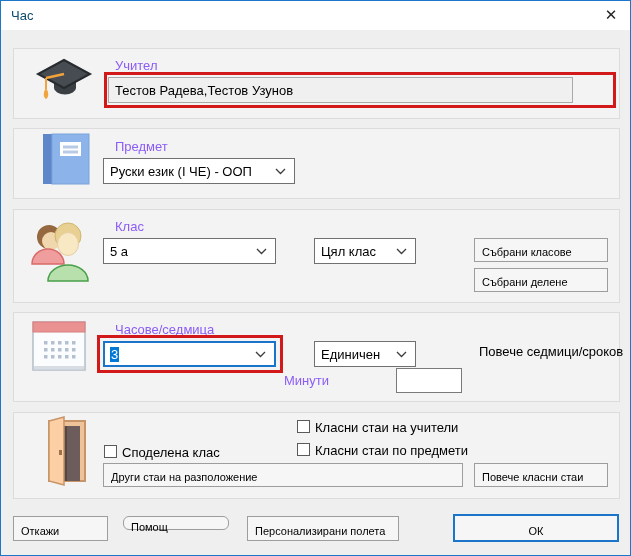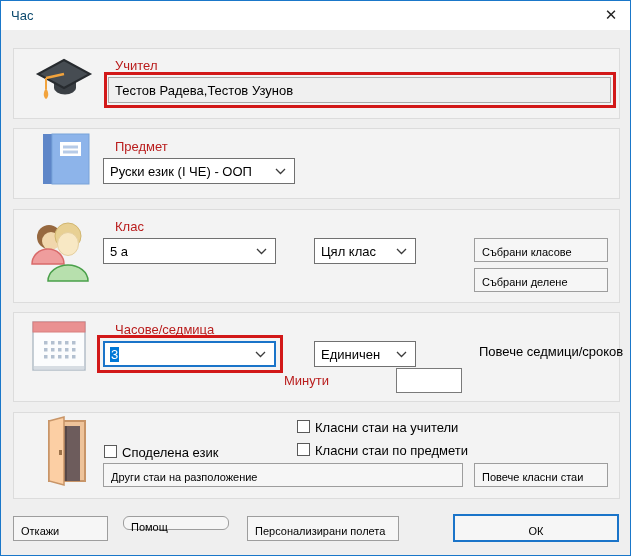--- a/index.html
+++ b/index.html
@@ -11,21 +11,21 @@
   }
   .titlebar { position:absolute; left:0; top:0; width:100%; height:29px; background:#ffffff; }
   .title { position:absolute; left:10px; top:7px; font-size:13px; color:#0c4a6e; }
   .close-btn { position:absolute; right:4px; top:0; width:30px; height:28px; text-align:center;
     line-height:28px; font-size:15px; color:#222; cursor:pointer; }
   .group {
     position:absolute; left:12px; width:607px;
     background:#f3f3f3; border:1px solid #dcdcdc;
   }
   .icon { position:absolute; }
-  .lbl { position:absolute; white-space:nowrap; color:#b91c1c; }
+  .lbl { position:absolute; white-space:nowrap; color:#8b5cf6; }
   .field {
     position:absolute; background:#f0f0f0; border:1px solid #a9a9a9;
     padding:5px 0 0 6px; white-space:nowrap; overflow:hidden;
   }
   .combo {
     position:absolute; background:#fff; border:1px solid #707070;
     padding:5px 0 0 6px; white-space:nowrap;
   }
   .combo.focused { border:2px solid #1a74c9; padding:4px 0 0 5px; }
   .combo .chev { position:absolute; right:8px; top:50%; margin-top:-3px; }
@@ -59,21 +59,21 @@
 
   <div class="group" style="top:47px; height:71px;"></div>
   <svg class="icon" style="left:34px; top:56px;" width="58" height="52" viewBox="0 0 58 52">
     <path d="M19 22 h22 v9 a11 6.5 0 0 1 -22 0 z" fill="#3a3f44"></path>
     <polygon points="29,3 55,17 29,31 3,17" fill="#464c52" stroke="#272b2f" stroke-width="2"></polygon>
     <path d="M29 17 L11 21" stroke="#f2a33c" stroke-width="2.5" fill="none"></path>
     <path d="M11 21 v11" stroke="#f2a33c" stroke-width="2" fill="none"></path>
     <path d="M11 31 c-3 4.5 -3 9 0 11 c3 -2 3 -6.5 0 -11 z" fill="#f2a33c"></path>
   </svg>
   <div class="lbl" style="left:114px; top:57px;">Учител</div>
-  <div class="field" style="left:107px; top:76px; width:503px; height:26px;">Тестов Радева,Тестов Узунов</div>
+  <div class="field" style="left:107px; top:76px; width:465px; height:26px;">Тестов Радева,Тестов Узунов</div>
   <div class="annot" style="left:103px; top:71px; width:512px; height:36px;"></div>
 
   <div class="group" style="top:127px; height:71px;"></div>
   <svg class="icon" style="left:40px; top:131px;" width="50" height="54" viewBox="0 0 50 54">
     <rect x="2" y="2" width="9" height="50" fill="#5e86c8"></rect>
     <rect x="11" y="2" width="37" height="50" fill="#8db4ea" stroke="#79a3d9" stroke-width="1"></rect>
     <rect x="19" y="10" width="21" height="14" fill="#ffffff"></rect>
     <rect x="22" y="13.5" width="15" height="3" fill="#b7cbe7"></rect>
     <rect x="22" y="18.5" width="15" height="3" fill="#b7cbe7"></rect>
   </svg>
@@ -154,21 +154,21 @@
   <div class="group" style="top:411px; height:87px;"></div>
   <svg class="icon" style="left:32px; top:415px;" width="56" height="72" viewBox="0 0 56 72">
     <rect x="16" y="5" width="36" height="60" fill="#eec39a" stroke="#c89568" stroke-width="2"></rect>
     <rect x="21" y="10" width="26" height="55" fill="#564747"></rect>
     <rect x="34" y="10" width="13" height="55" fill="#6d5c5c"></rect>
     <polygon points="16,5 31,1 31,69 16,65" fill="#fccfa4" stroke="#c89568" stroke-width="1.5"></polygon>
     <rect x="26" y="34" width="3" height="5" fill="#9b7148"></rect>
   </svg>
   <div class="chk" style="left:103px; top:444px;">
     <span class="chk-box"></span>
-    <span class="chk-label">Споделена език</span>
+    <span class="chk-label">Споделена клас</span>
   </div>
   <div class="chk" style="left:296px; top:419px;">
     <span class="chk-box"></span>
     <span class="chk-label">Класни стаи на учители</span>
   </div>
   <div class="chk" style="left:296px; top:442px;">
     <span class="chk-box"></span>
     <span class="chk-label">Класни стаи по предмети</span>
   </div>
   <button class="btn" style="left:102px; top:462px; width:360px; height:24px;">Други стаи на разположение</button>

